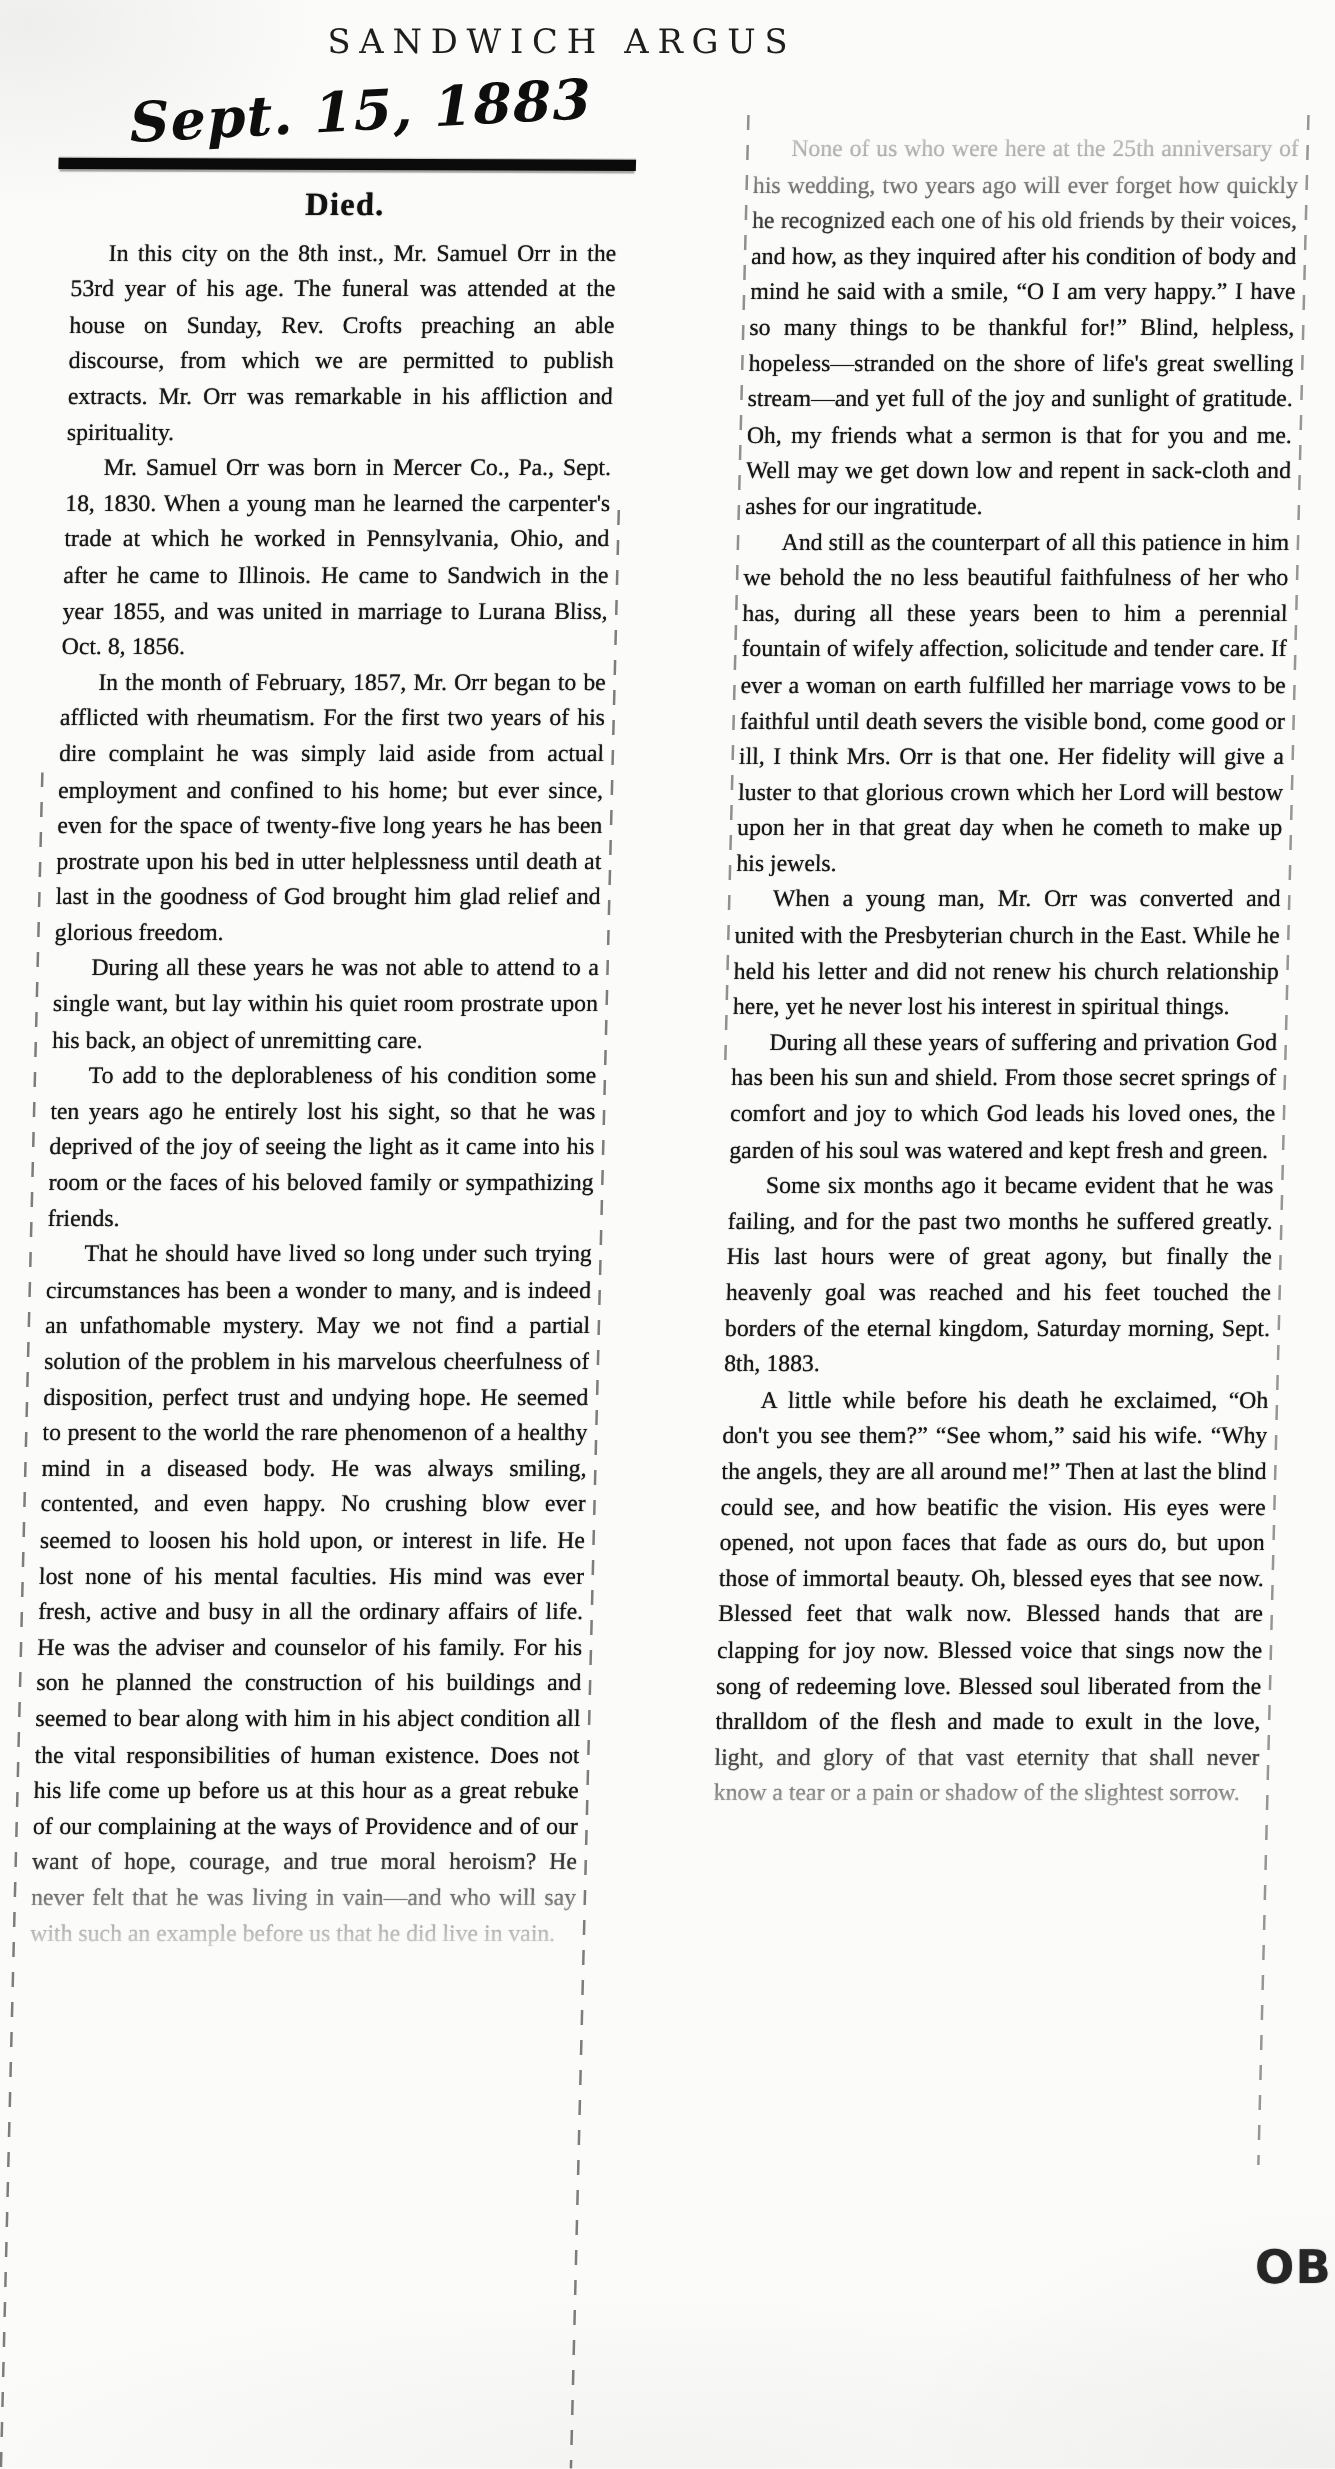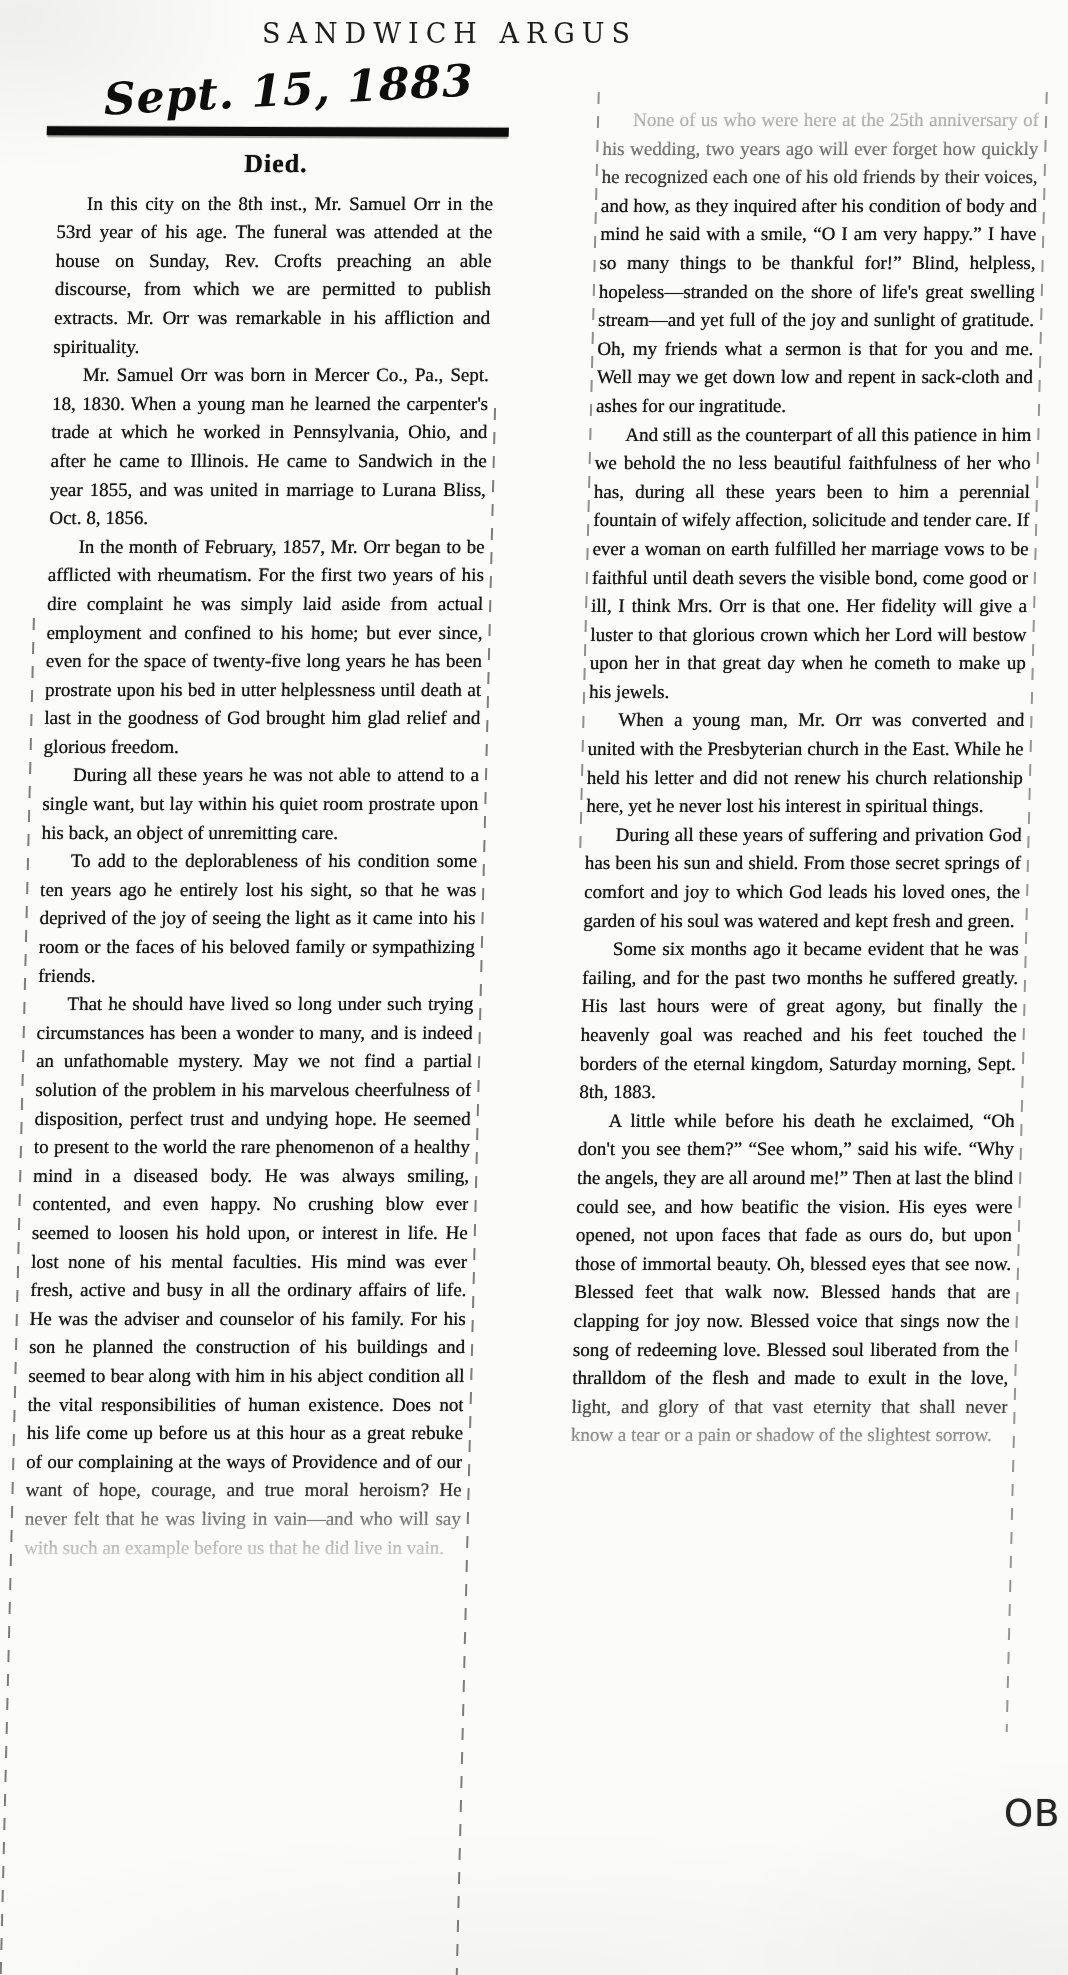--- a/index.html
+++ b/index.html
@@ -54,21 +54,21 @@
   .fade-bottom{
     -webkit-mask-image:linear-gradient(to bottom, #000 calc(100% - 96px), rgba(0,0,0,0.8) calc(100% - 62px), rgba(0,0,0,0.42) calc(100% - 30px), rgba(0,0,0,0.14) 100%);
     mask-image:linear-gradient(to bottom, #000 calc(100% - 96px), rgba(0,0,0,0.8) calc(100% - 62px), rgba(0,0,0,0.42) calc(100% - 30px), rgba(0,0,0,0.14) 100%);
   }
   .fade-bottom-slight{
     -webkit-mask-image:linear-gradient(to bottom, #000 calc(100% - 64px), rgba(0,0,0,0.65) calc(100% - 28px), rgba(0,0,0,0.3) 100%);
     mask-image:linear-gradient(to bottom, #000 calc(100% - 64px), rgba(0,0,0,0.65) calc(100% - 28px), rgba(0,0,0,0.3) 100%);
   }
   .stamp{
     position:absolute;left:1004px;top:1792px;
-    font-family:"DejaVu Sans","Liberation Sans",sans-serif;font-weight:normal;
+    font-family:"DejaVu Sans","Liberation Sans",sans-serif;font-weight:bold;
     font-size:37px;letter-spacing:1px;color:#262626;
     text-shadow:0 0 1px rgba(0,0,0,0.55);
   }
 </style>
 </head>
 <body>
 
 <div class="page">
 
   <div class="masthead">SANDWICH ARGUS</div>

